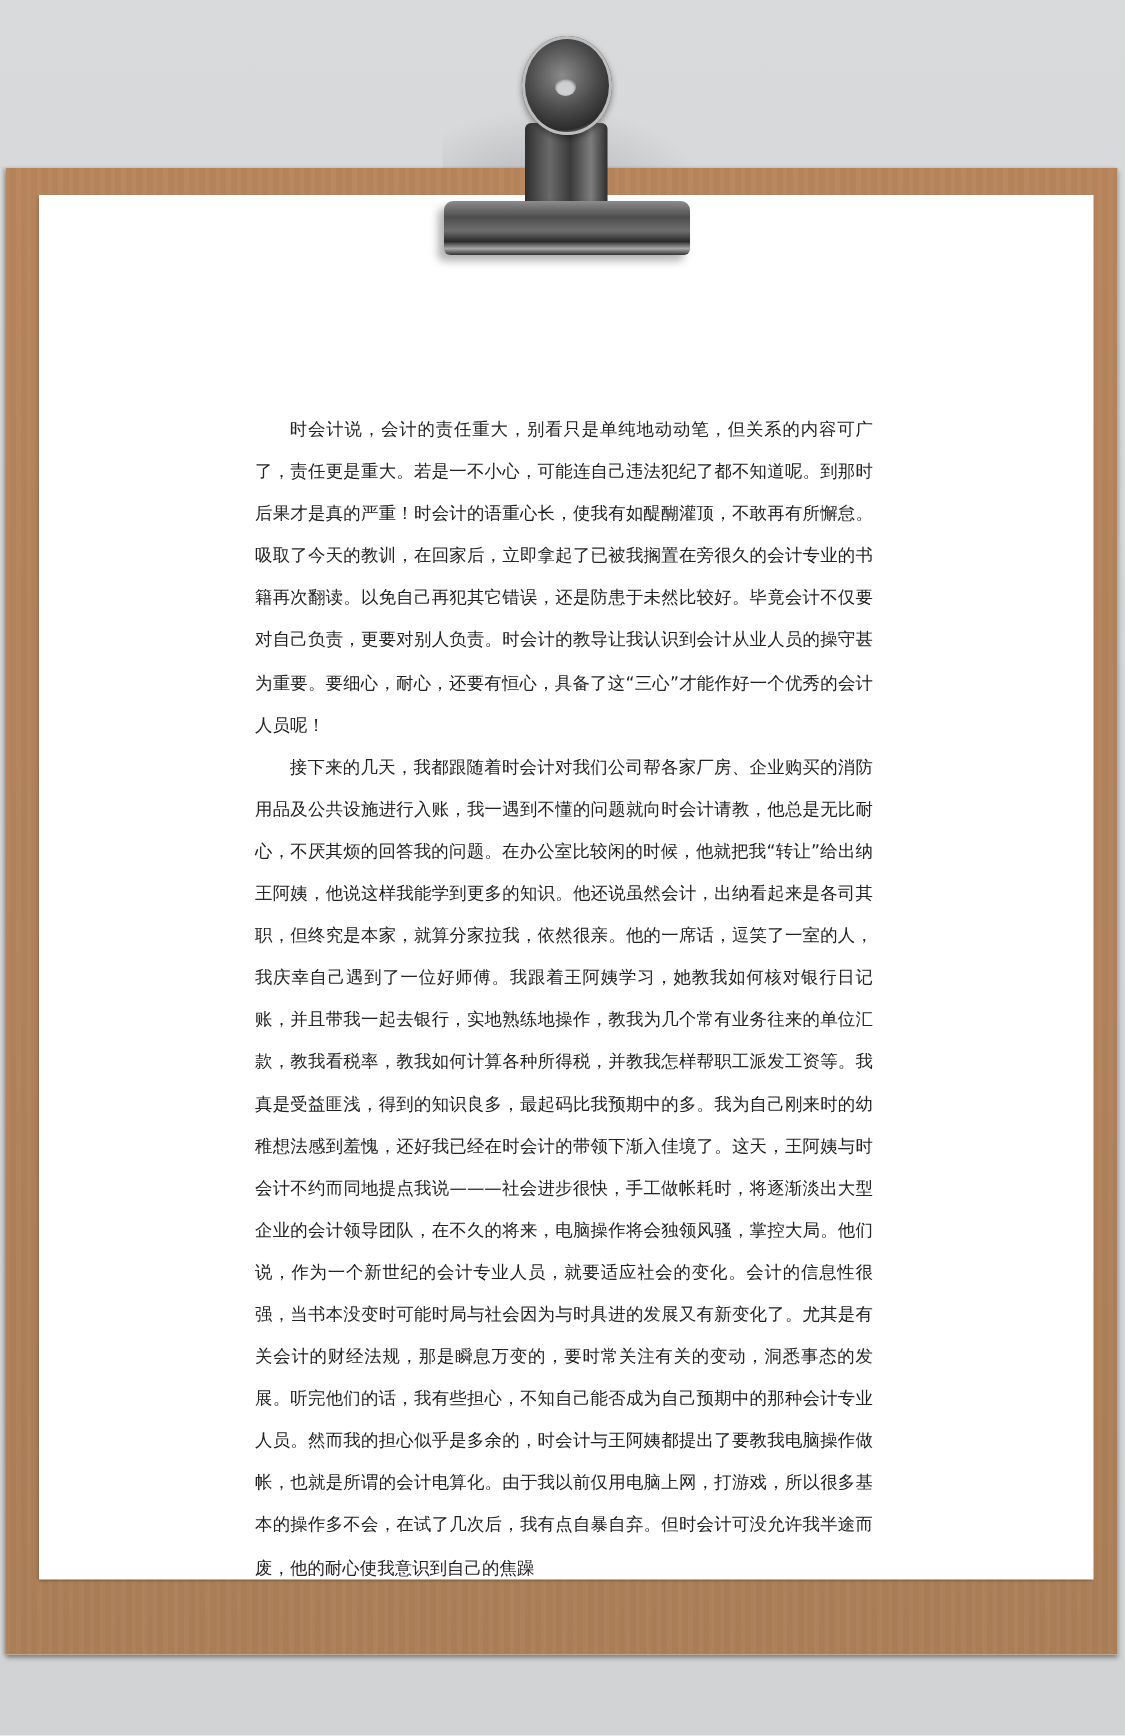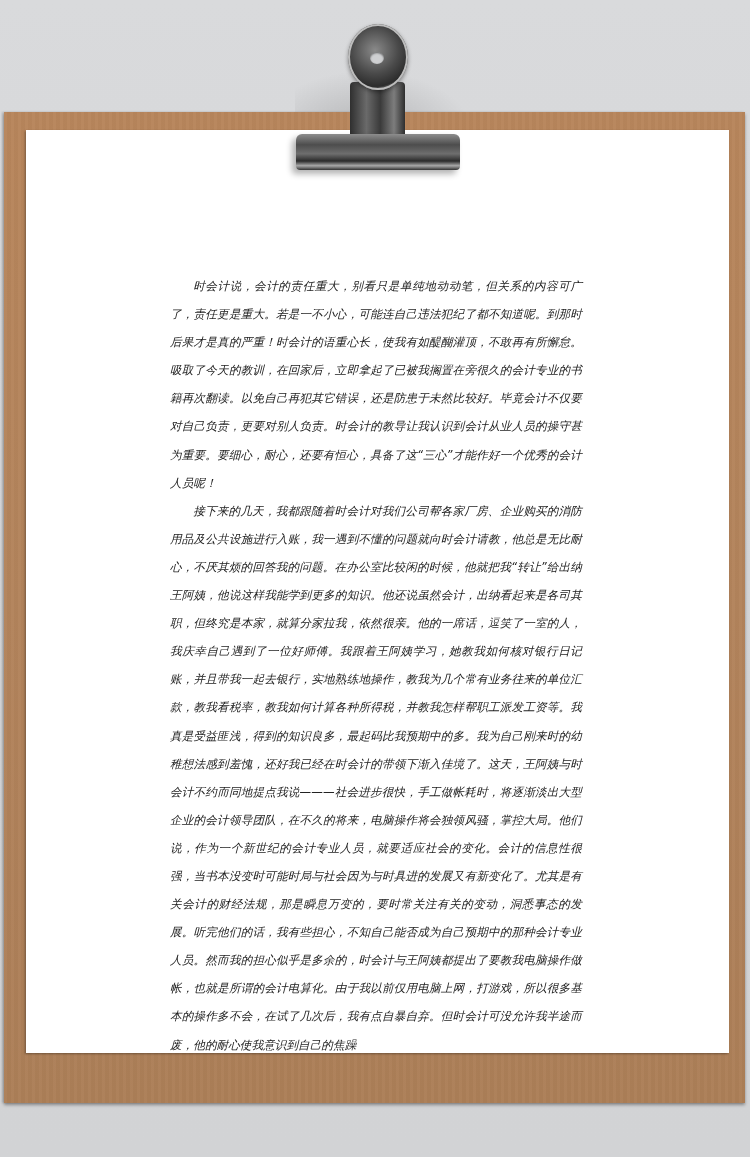--- a/index.html
+++ b/index.html
@@ -20,21 +20,21 @@
     .paper {
       position: absolute; left: 26px; top: 130px; width: 703px; height: 923px;
       background: #ffffff;
       box-shadow: -1px 1px 2px rgba(0,0,0,0.35);
     }
     .text-block {
       position: absolute; left: 170px; top: 272px; width: 412px;
       font-size: 11.6px; line-height: 28.1px; color: #222;
       text-align: justify; letter-spacing: 0.05px;
     }
-    .text-block p { margin: 0; text-indent: 2em; font-style: italic; }
+    .text-block p { margin: 0; text-indent: 2em; }
     
     .clip { position: absolute; left: 286px; top: 24px; width: 178px; height: 148px; }
     .clip-shadow {
       position: absolute; left: 295px; top: 70px; width: 180px; height: 110px;
       background: radial-gradient(ellipse at 40% 60%, rgba(0,0,0,0.18), rgba(0,0,0,0) 70%);
     }
     .clip-ring {
       position: absolute; left: 62px; top: 0; width: 60px; height: 66px; border-radius: 50%;
       background: radial-gradient(circle at 45% 40%, #8a8a8a 0%, #4a4a4a 45%, #2c2c2c 70%, #9a9a9a 80%, #3a3a3a 100%);
       box-shadow: 0 0 0 2px #bdbdbd inset, 0 2px 4px rgba(0,0,0,0.4);

